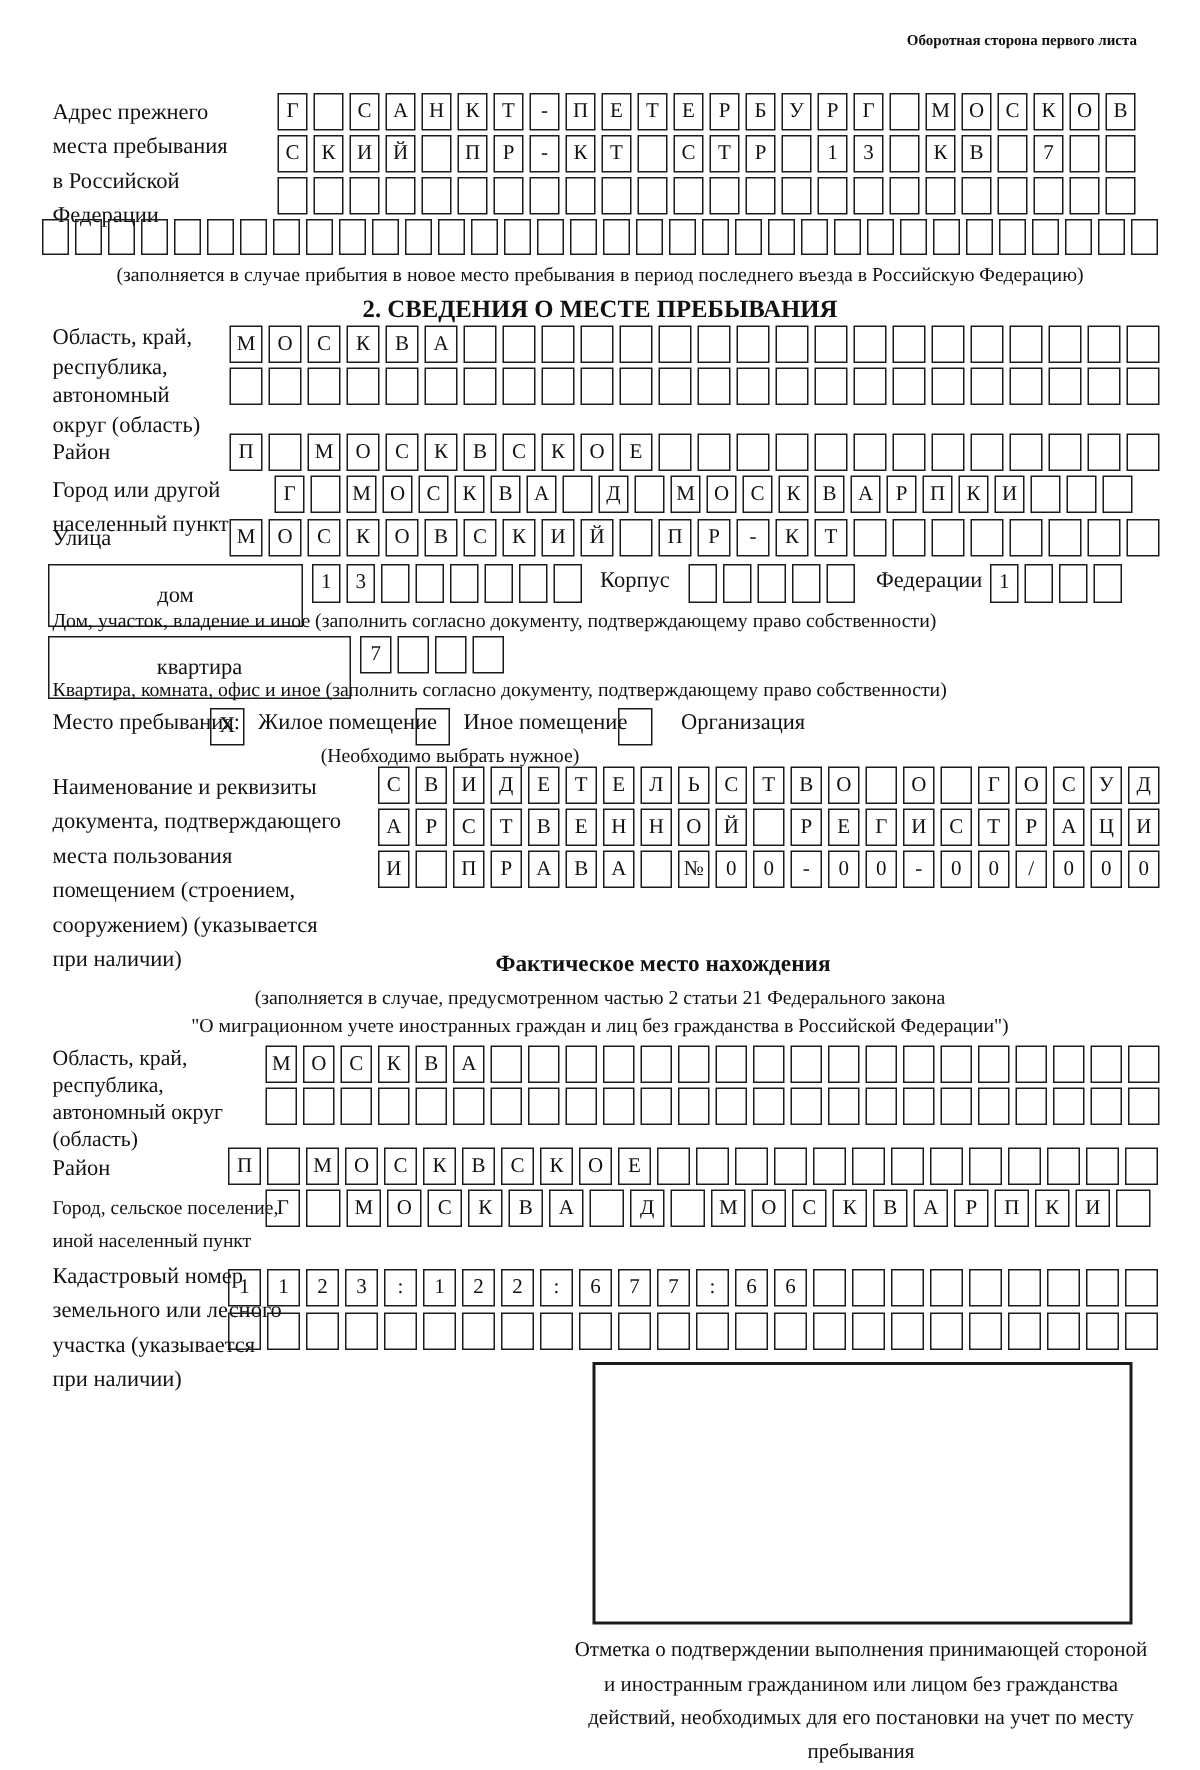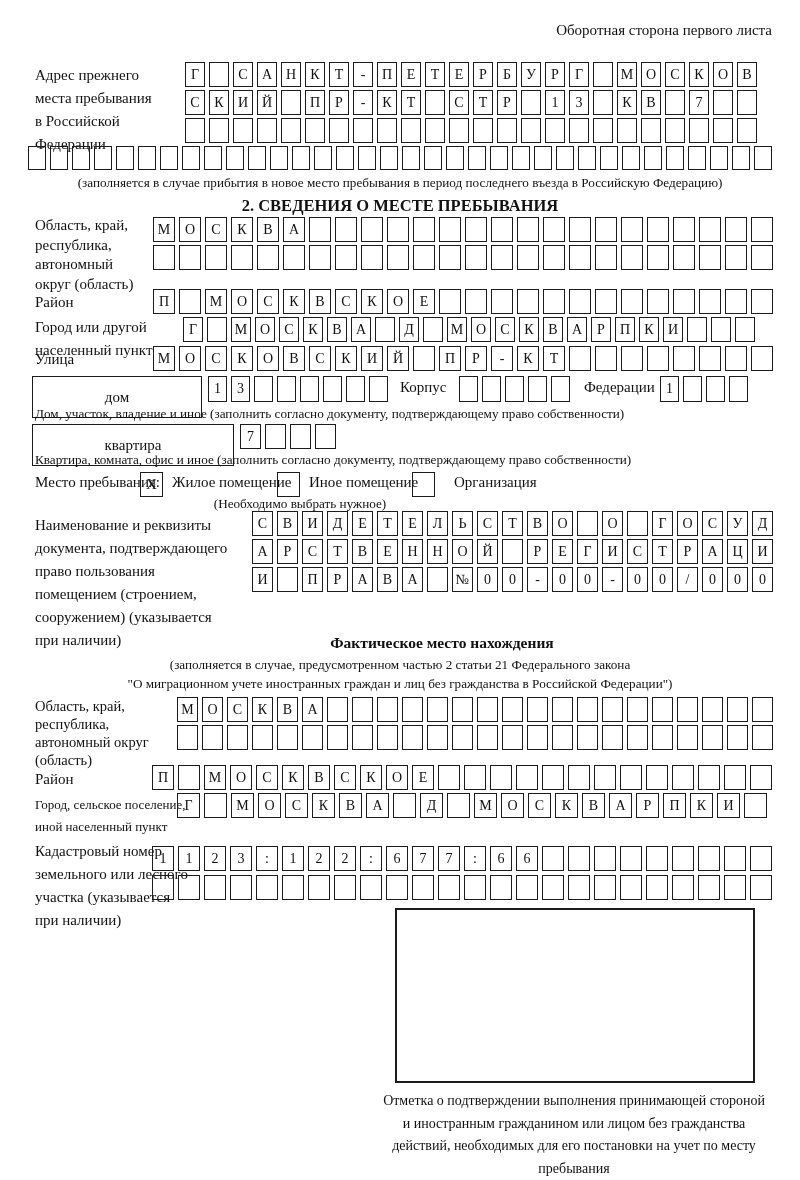--- a/index.html
+++ b/index.html
@@ -29,21 +29,21 @@
         align-items:center;justify-content:center;font-size:15px;}
   
   .chk{box-sizing:border-box;width:23px;height:25px;border:1.8px solid #1c1c1c;display:flex;
        align-items:center;justify-content:center;font-size:15px;}
   .stamp{box-sizing:border-box;border:2px solid #1c1c1c;background:#fff;}
   .stampcap{font-size:14px;line-height:22.5px;text-align:center;}
 </style>
 </head>
 <body>
 
-<div class="abs" style="top:22px;right:28px;font-size:15px;">Оборотная сторона первого листа</div>
+<div class="abs" style="top:22px;right:42px;font-size:10px;font-weight:bold;">Оборотная сторона первого листа</div>
 
 <div class="abs lbl" style="top:64px;left:35px;">
   <div>Адрес прежнего</div>
   <div>места пребывания</div>
   <div>в Российской</div>
   <div>Федерации</div>
 </div>
 <div class="abs cg cw20" style="top:62px;left:185px;">
     <span class="c">Г</span>
     <span class="c"></span>
@@ -350,21 +350,21 @@
 <div class="abs" style="top:474px;left:172px;">Жилое помещение</div>
 <div class="abs chk" style="top:472px;left:277px;"></div>
 <div class="abs" style="top:474px;left:309px;">Иное помещение</div>
 <div class="abs chk" style="top:472px;left:412px;"></div>
 <div class="abs" style="top:474px;left:454px;">Организация</div>
 <div class="abs cap" style="top:496px;left:150px;width:300px;text-align:center;">(Необходимо выбрать нужное)</div>
 
 <div class="abs lbl" style="top:514px;left:35px;">
   <div>Наименование и реквизиты</div>
   <div>документа, подтверждающего</div>
-  <div>право пользования</div>
+  <div>места пользования</div>
   <div>помещением (строением,</div>
   <div>сооружением) (указывается</div>
   <div>при наличии)</div>
 </div>
 <div class="abs cg cw21" style="top:511px;left:252px;">
     <span class="c">С</span>
     <span class="c">В</span>
     <span class="c">И</span>
     <span class="c">Д</span>
     <span class="c">Е</span>

